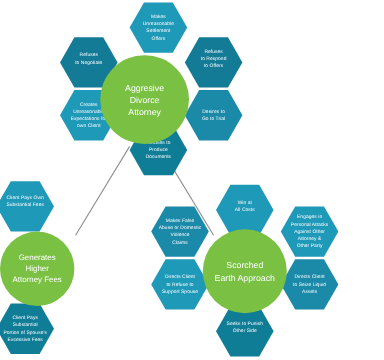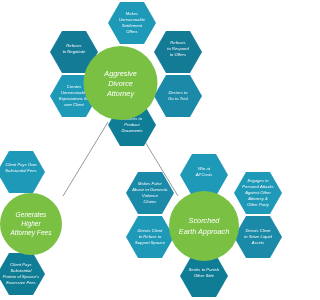--- a/index.html
+++ b/index.html
@@ -11,21 +11,20 @@
     width: 282px;
     height: 300px;
     overflow: hidden;
     font-family: "Liberation Sans", sans-serif;
   }
   #canvas {
     position: relative;
     width: 282px;
     height: 212px;
     background: #ffffff;
-    font-style: italic;
   }
   svg.diagram {
     position: absolute;
     left: 0;
     top: 0;
     width: 282px;
     height: 300px;
     display: block;
   }
   .hex-label, .core-label {

